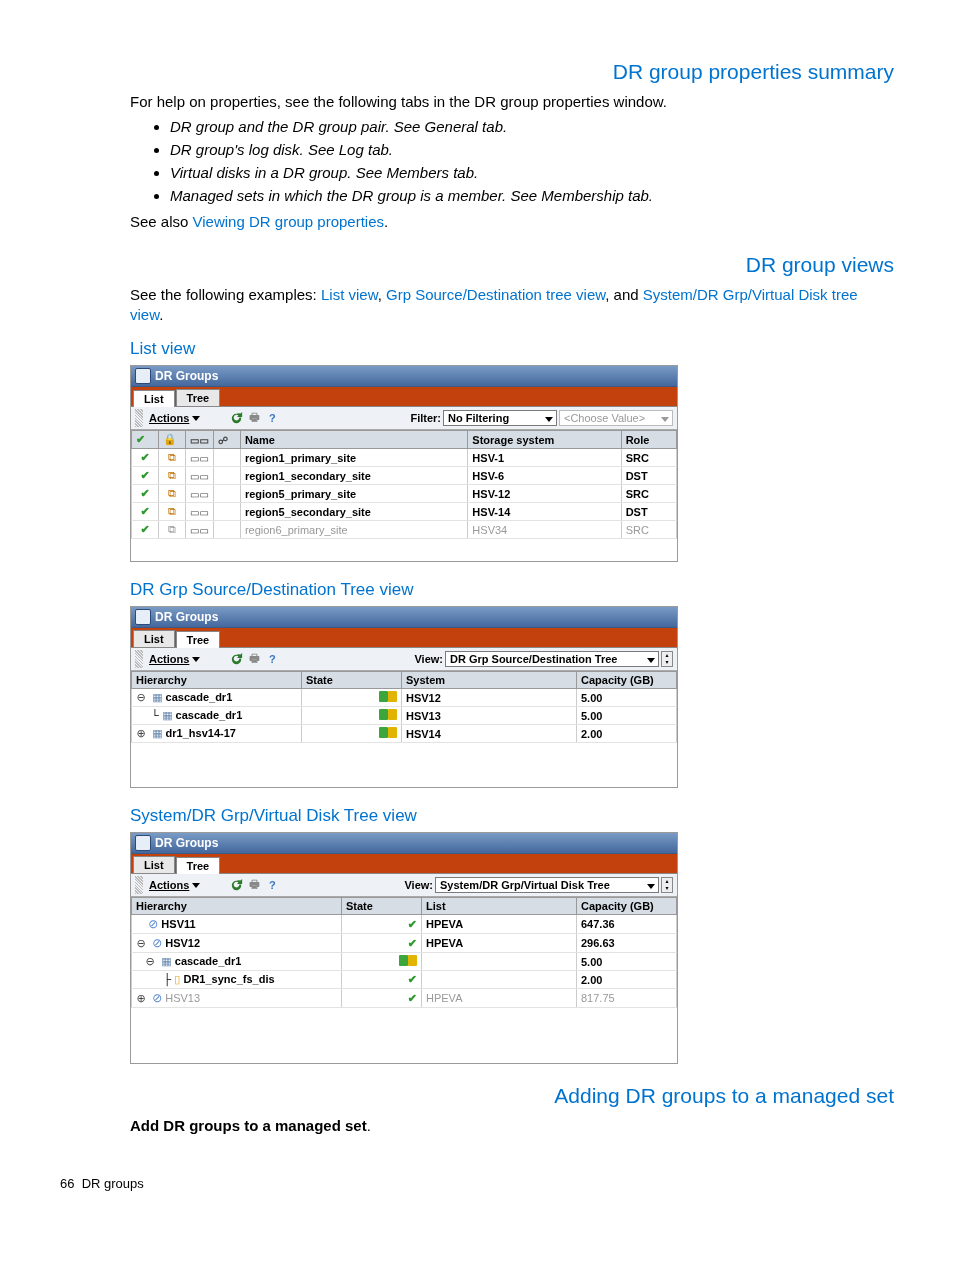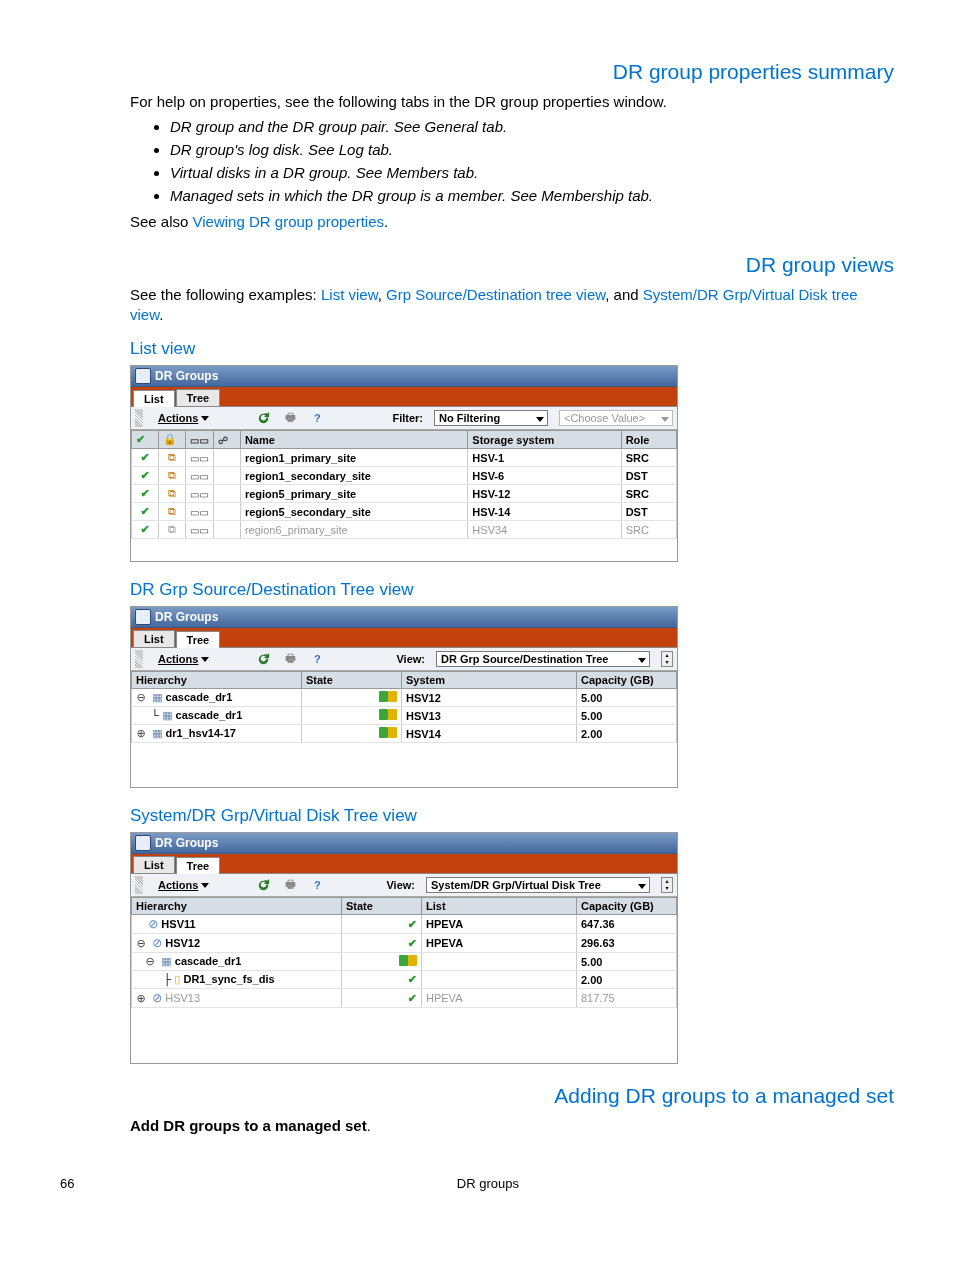--- a/index.html
+++ b/index.html
@@ -80,21 +80,21 @@
     cursor: pointer;
   }
   .tab.active {
     background: #fff;
     position: relative;
     top: 1px;
   }
   .toolbar {
     display: flex;
     align-items: center;
-    gap: 11px;
+    gap: 2px;
     padding: 2px 4px;
     border-bottom: 1px solid #aaa;
     background: #eef1f5;
   }
   .handle {
     width:8px;height:18px;
     background:repeating-linear-gradient(45deg,#bbb,#bbb 1px,#eef1f5 1px,#eef1f5 2px);
   }
   .actions {
     font-weight: bold;
@@ -122,21 +122,21 @@
   .ico-cell{width:18px;text-align:center;}
   .check{color:#2e9a2e;font-weight:bold;}
   .warn{color:#c9a400;}
   .pair-icon{display:inline-block;font-size:10px;color:#444;}
   .row-partial td{color:#999;}
   .row-partial{height:12px;overflow:hidden;}
   .twin{display:inline-flex;gap:0;}
   .twin .b{width:9px;height:11px;display:inline-block;border-radius:1px;}
   .twin .g{background:#3ca63c;}
   .twin .y{background:#e0b400;}
-  .footer{position:relative;margin-top:40px;font-size:13px;text-align:center;}
+  .footer{position:relative;margin-top:40px;font-size:13px;}
   .page-num{position:absolute;left:0;}
   .bold{font-weight:bold;}
   .toggle{display:inline-block;width:10px;text-align:center;color:#444;}
   .disk-icon{color:#5a8bd1;font-size:12px;}
   .cascade-icon{color:#6a8ab0;}
   .vd-icon{color:#e0a626;}
 </style>
 </head>
 <body>
 

